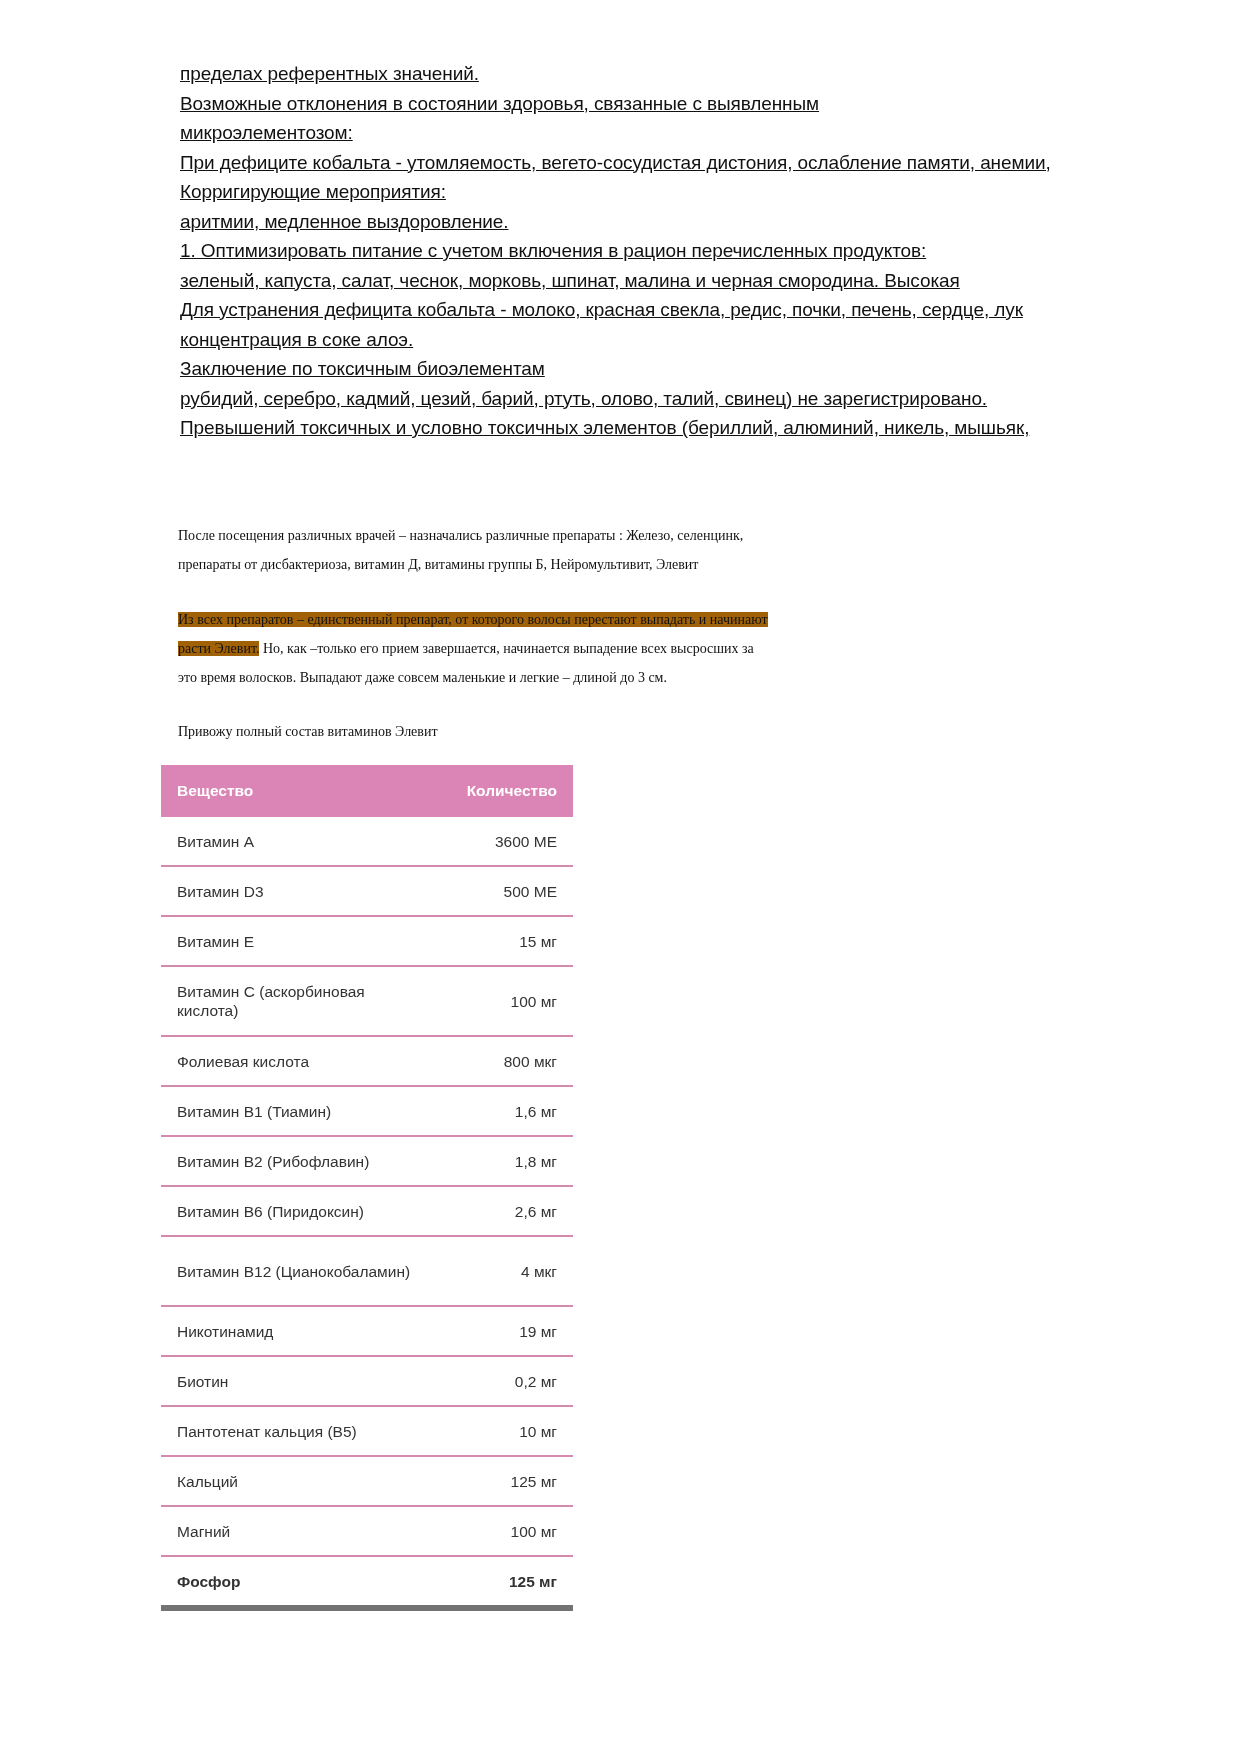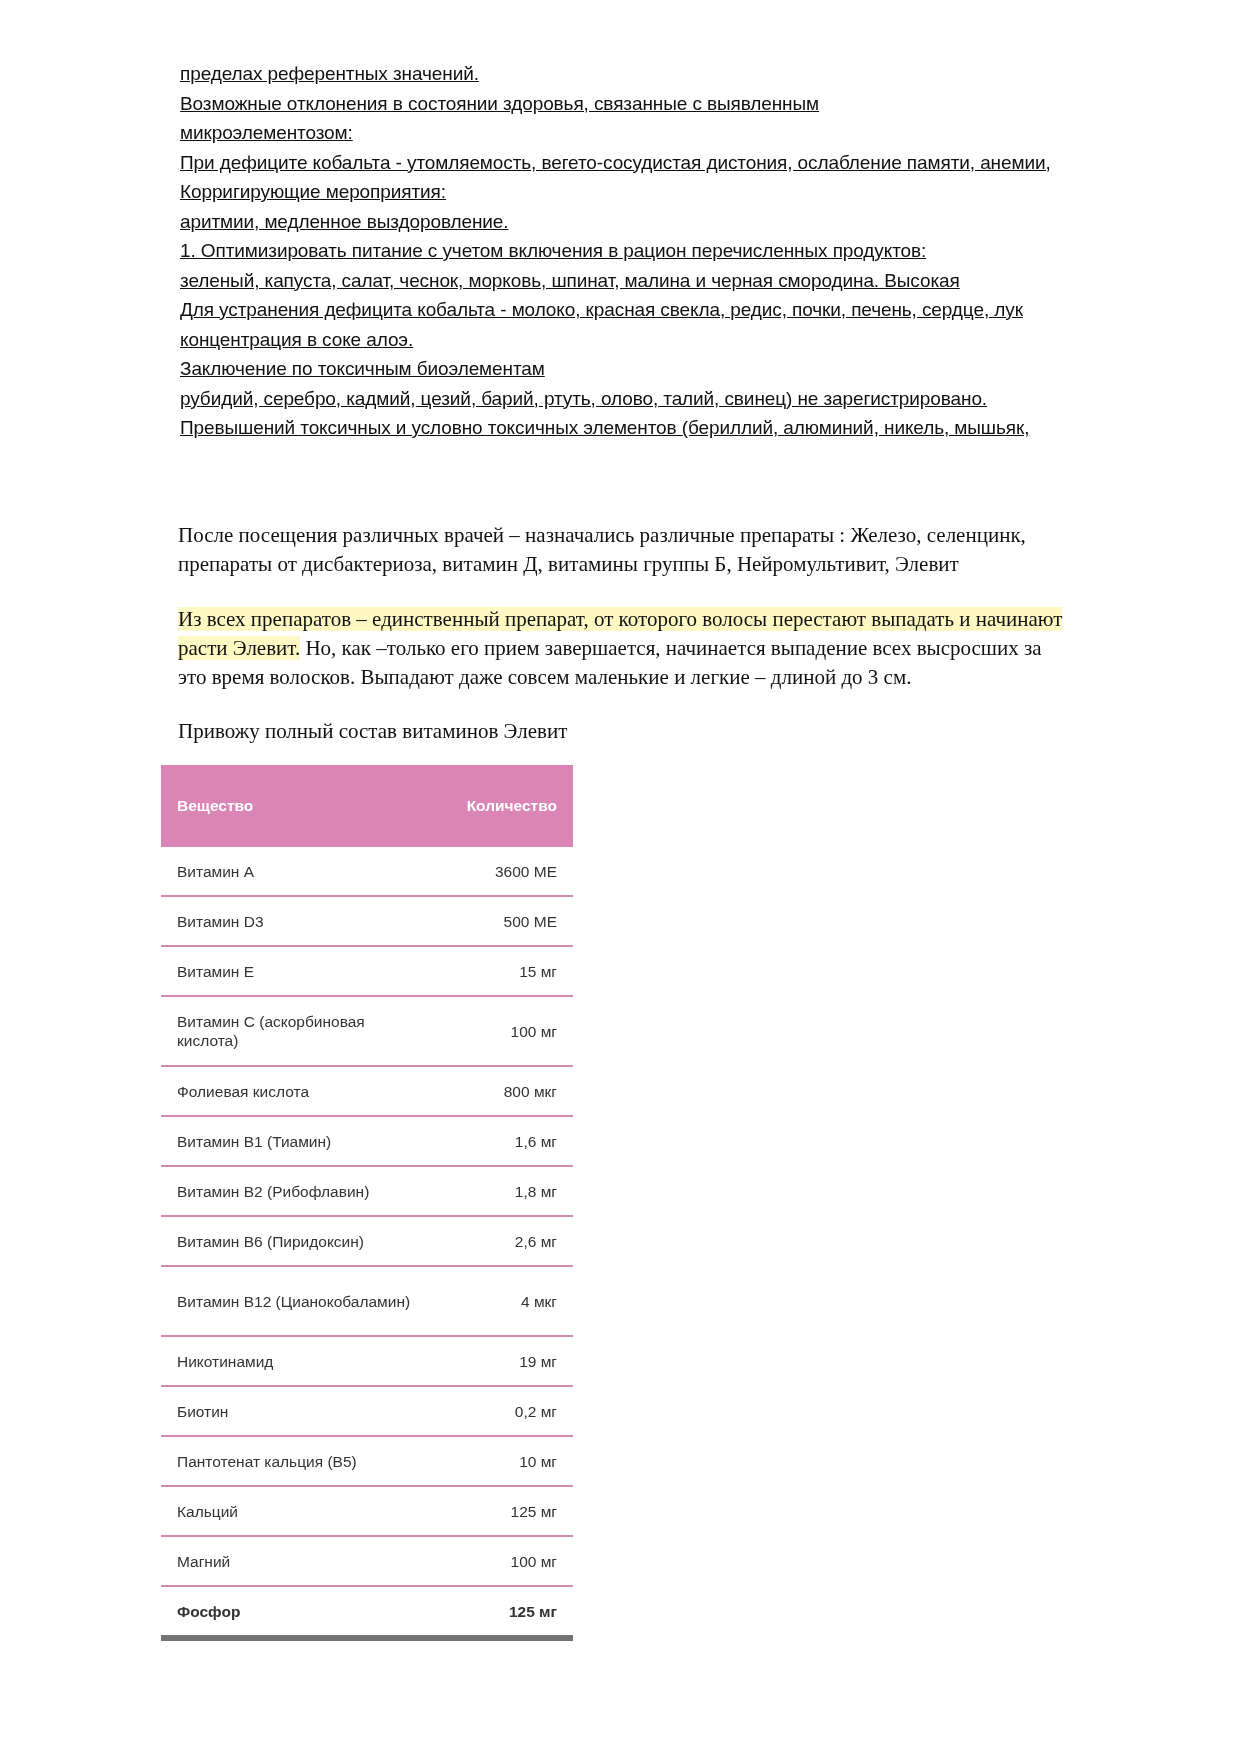--- a/index.html
+++ b/index.html
@@ -8,38 +8,38 @@
 
     .sans-block {
       position: absolute; left: 178px; top: 58px; width: 1010px;
       font-family: "Liberation Sans", sans-serif; font-size: 19px; line-height: 27.5px;
       color: #111; letter-spacing: -0.1px;
     }
     .sans-block p { margin: 2px; white-space: nowrap; text-decoration: underline; }
 
     .serif-block {
       position: absolute; left: 178px; width: 1010px;
-      font-family: "Liberation Serif", serif; font-size: 21px; line-height: 29px;
+      font-family: "Liberation Serif", serif; font-size: 14px; line-height: 29px;
       color: #111;
     }
     .serif-block p { margin: 0; white-space: nowrap; }
-    .hl { background: #fef9c3; }
+    .hl { background: #a16207; }
 
     .s1 { top: 521px; }
     .s2 { top: 605px; }
     .s3 { top: 717px; }
 
     table.comp {
       position: absolute; left: 161px; top: 765px; width: 412px;
       border-collapse: collapse;
       font-family: "Liberation Sans", sans-serif; font-size: 15.5px; color: #333;
     }
     table.comp th {
       background: #db84b6; color: #ffffff; font-weight: bold; font-size: 15.5px;
-      height: 50px; padding: 16px 16px; text-align: left;
+      height: 50px; padding: 1px 16px; text-align: left;
     }
     table.comp th.qty { text-align: right; }
     table.comp td {
       border-bottom: 2px solid #d48aae; padding: 0 16px; height: 48px;
       line-height: 19px; vertical-align: middle;
     }
     table.comp td.qty { text-align: right; white-space: nowrap; width: 110px; }
     table.comp tr.tall td { height: 68px; }
     table.comp tr:last-child td { border-bottom: 6px solid #737373; font-weight: bold; }
   </style>

